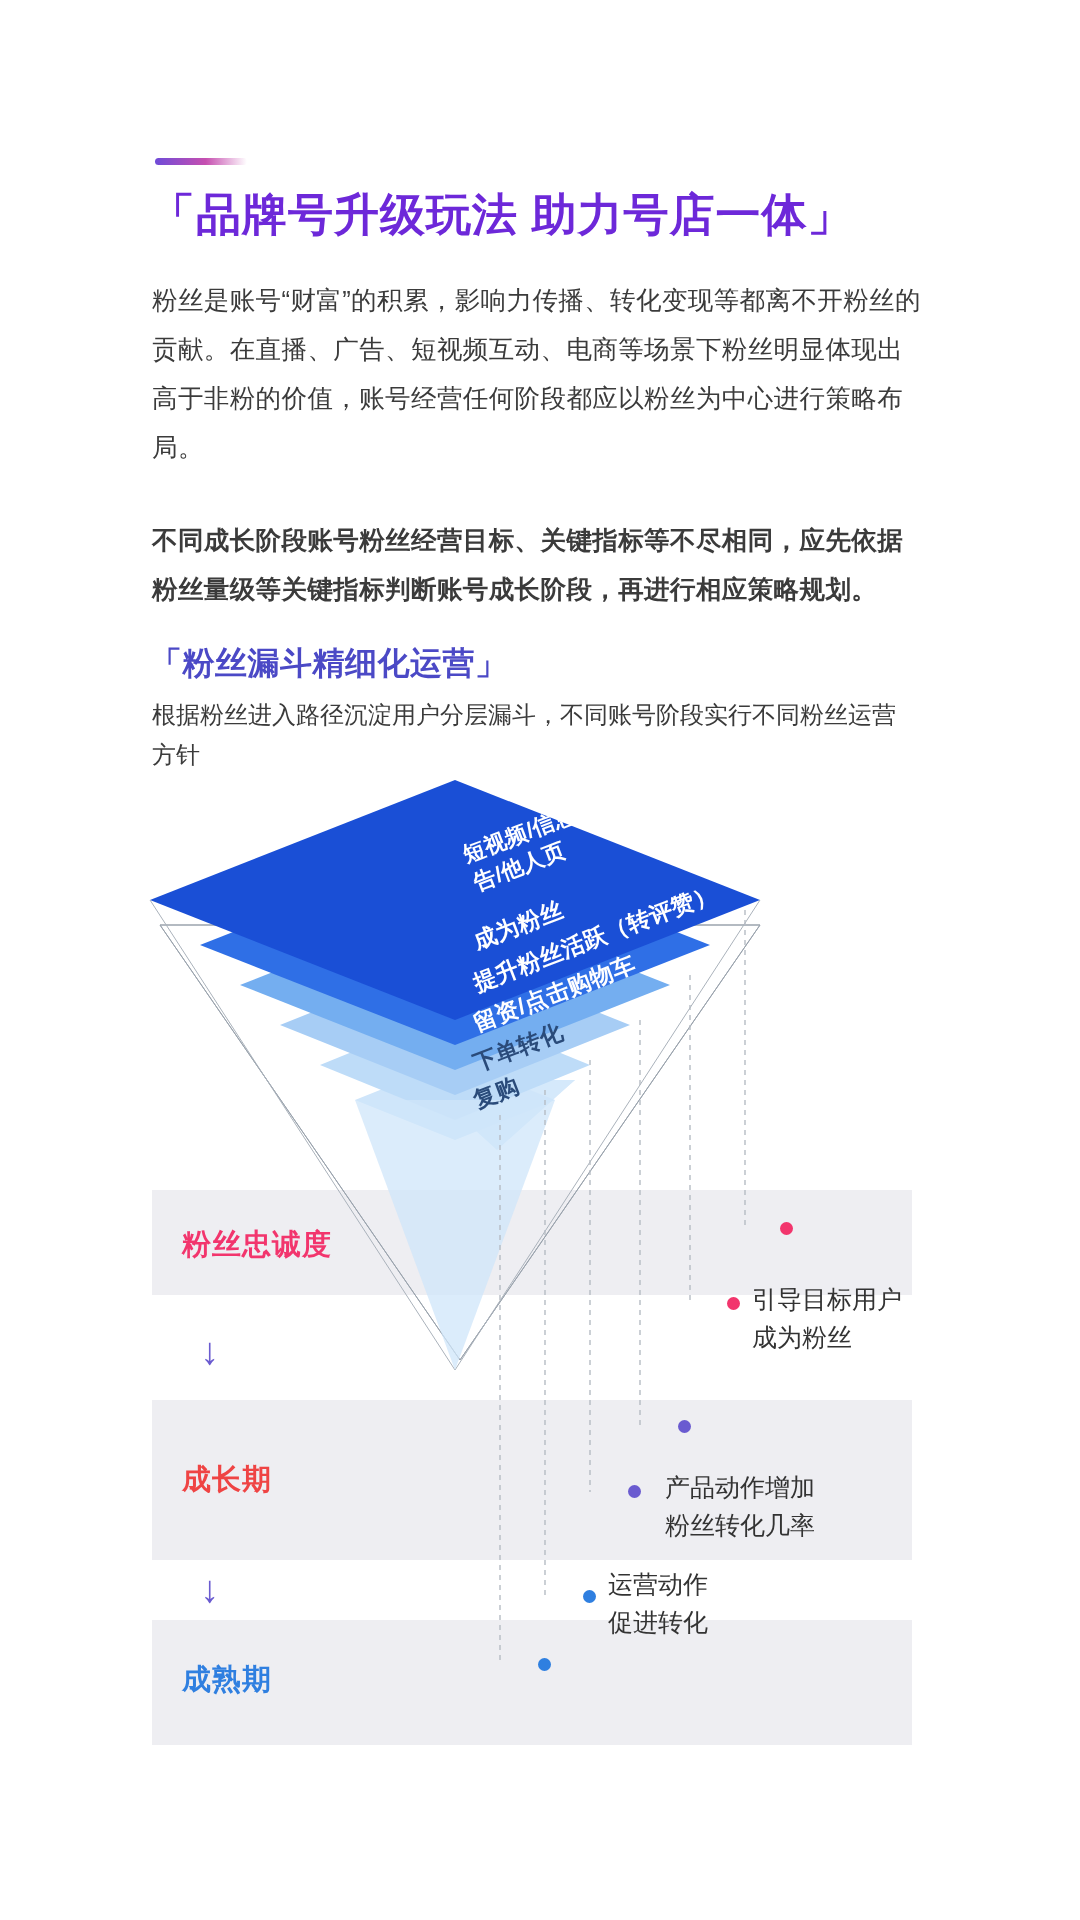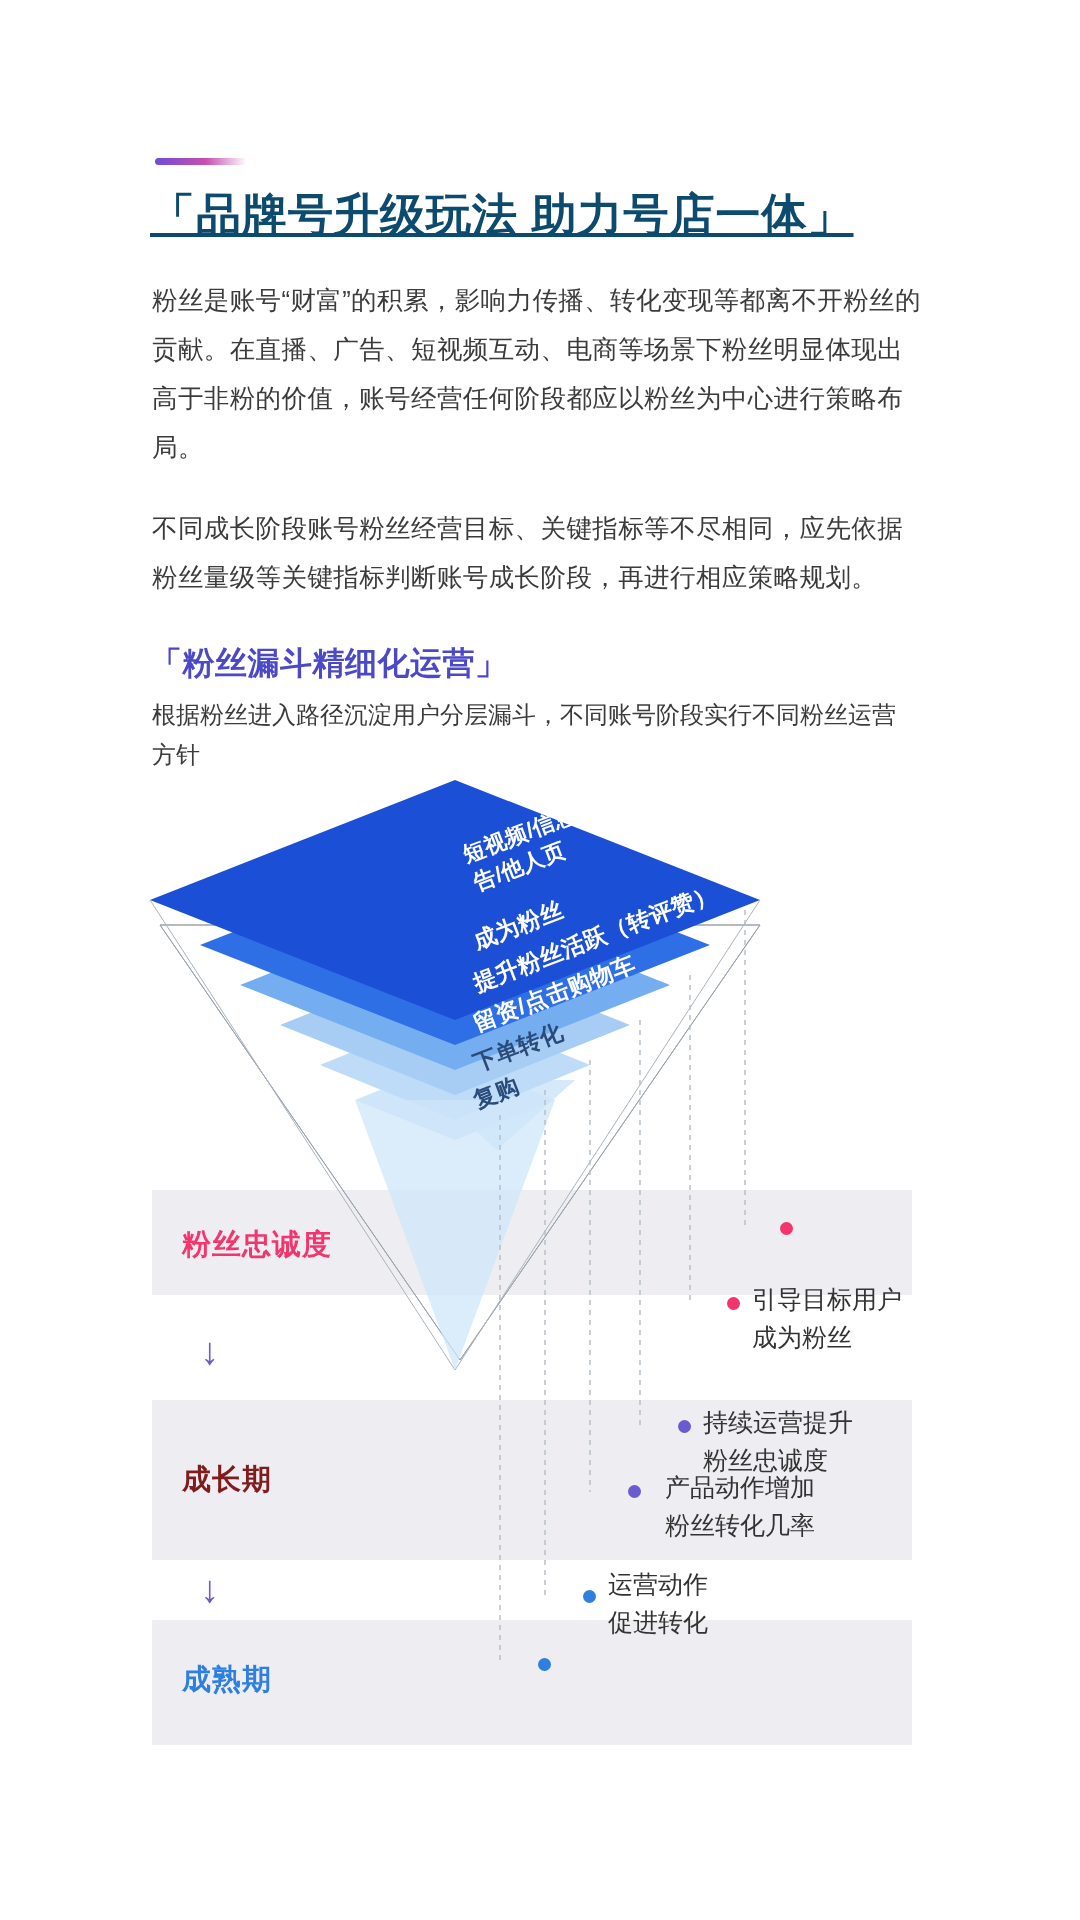--- a/index.html
+++ b/index.html
@@ -25,36 +25,35 @@
     height: 7px;
     border-radius: 4px;
     background: linear-gradient(90deg, #6f4bd8 0%, #c64fb0 55%, #ffffff 100%);
   }
   .main-title {
     position: absolute;
     left: 150px;
     top: 185px;
     font-size: 45px;
     font-weight: bold;
-    color: #0c4a6e;
+    color: #6d28d9;
     letter-spacing: 1px;
     white-space: nowrap;
-    text-decoration: underline;
   }
   .para {
     position: absolute;
     left: 152px;
     width: 770px;
     font-size: 25.5px;
     line-height: 49px;
     color: #3b3b3b;
     letter-spacing: 0.4px;
   }
   #para1 { top: 276px; }
-  #para2 { top: 504px; }
+  #para2 { top: 516px; font-weight: bold; }
 
   
   .section-title {
     position: absolute;
     left: 150px;
     top: 642px;
     font-size: 32px;
     font-weight: bold;
     color: #4b49c6;
     letter-spacing: 0.5px;
@@ -88,21 +87,21 @@
   #band-growth { top: 640px;  height: 160px; }
   #band-mature { top: 860px;  height: 125px; }
 
   .stage-label {
     position: absolute;
     font-size: 29px;
     font-weight: bold;
     letter-spacing: 1px;
   }
   #label-cold   { left: 182px; top: 465px;  color: #f2356d; }
-  #label-growth { left: 182px; top: 700px;  color: #7f1d1d; }
+  #label-growth { left: 182px; top: 700px;  color: #ef4444; }
   #label-mature { left: 182px; top: 900px;  color: #2f7fe0; }
 
   .arrow {
     position: absolute;
     left: 200px;
     font-size: 38px;
     color: #6a5bd0;
     line-height: 1;
   }
   #arrow1 { top: 572px; }
@@ -221,24 +220,20 @@
 
   <div class="dot" style="left:780px; top:462px; background:#f2356d;"></div>
 
   <div class="dot" style="left:727px; top:537px; background:#f2356d;"></div>
   <div class="callout" style="left:752px; top:520px;">
     <div>引导目标用户</div>
     <div>成为粉丝</div>
   </div>
 
   <div class="dot" style="left:678px; top:660px; background:#6a5bd0;"></div>
-  <div class="callout" style="left:703px; top:643px;">
-    <div>持续运营提升</div>
-    <div>粉丝忠诚度</div>
-  </div>
 
   <div class="dot" style="left:628px; top:725px; background:#6a5bd0;"></div>
   <div class="callout" style="left:653px; top:708px;margin-left:12px;">
     <div>产品动作增加</div>
     <div>粉丝转化几率</div>
   </div>
 
   <div class="dot" style="left:583px; top:830px; background:#2f7fe0;"></div>
   <div class="callout" style="left:608px; top:773px;margin-top:32px;">
     <div>运营动作</div>

